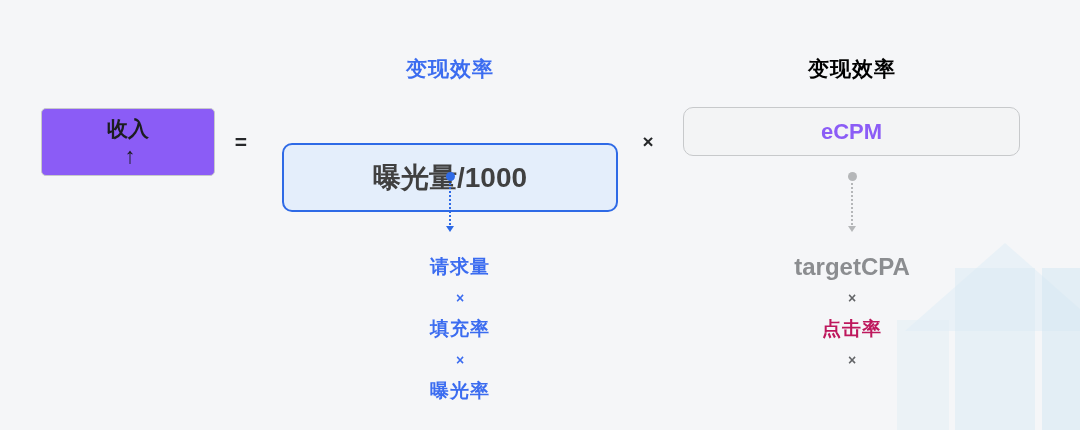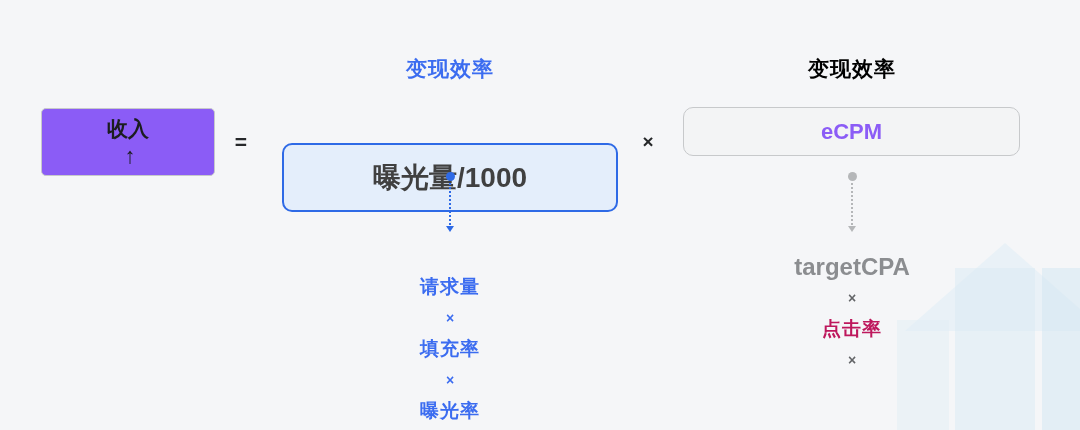--- a/index.html
+++ b/index.html
@@ -52,21 +52,21 @@
       border-right:4px solid transparent;margin-top:1px;}
   .da-blue .da-dot{background:#2e6ae6;}
   .da-blue .da-line{border-left:2px dotted #2e6ae6;}
   .da-blue .da-head{border-top:6px solid #2e6ae6;}
   .da-gray .da-dot{background:#b5b7b9;}
   .da-gray .da-line{border-left:2px dotted #b5b7b9;}
   .da-gray .da-head{border-top:6px solid #b5b7b9;}
 
   .factors{position:absolute;top:251px;width:200px;display:flex;
       flex-direction:column;align-items:center;}
-  .factors-left{left:350px;margin-top:20px;}
+  .factors-left{left:360px;}
   .factors-right{left:752px;}
   .factor-row{height:31px;display:flex;align-items:center;justify-content:center;
       font-weight:bold;}
   .f-txt{font-size:19px;letter-spacing:1px;}
   .f-op{font-size:14px;}
   .factors-left .f-txt,.factors-left .f-op{color:#3b6cf0;}
   .f-cpa{color:#8b8d90;font-size:24px;letter-spacing:0;}
   .f-gop{color:#636568;}
   .f-gtxt{color:#be185d;}
 </style>

